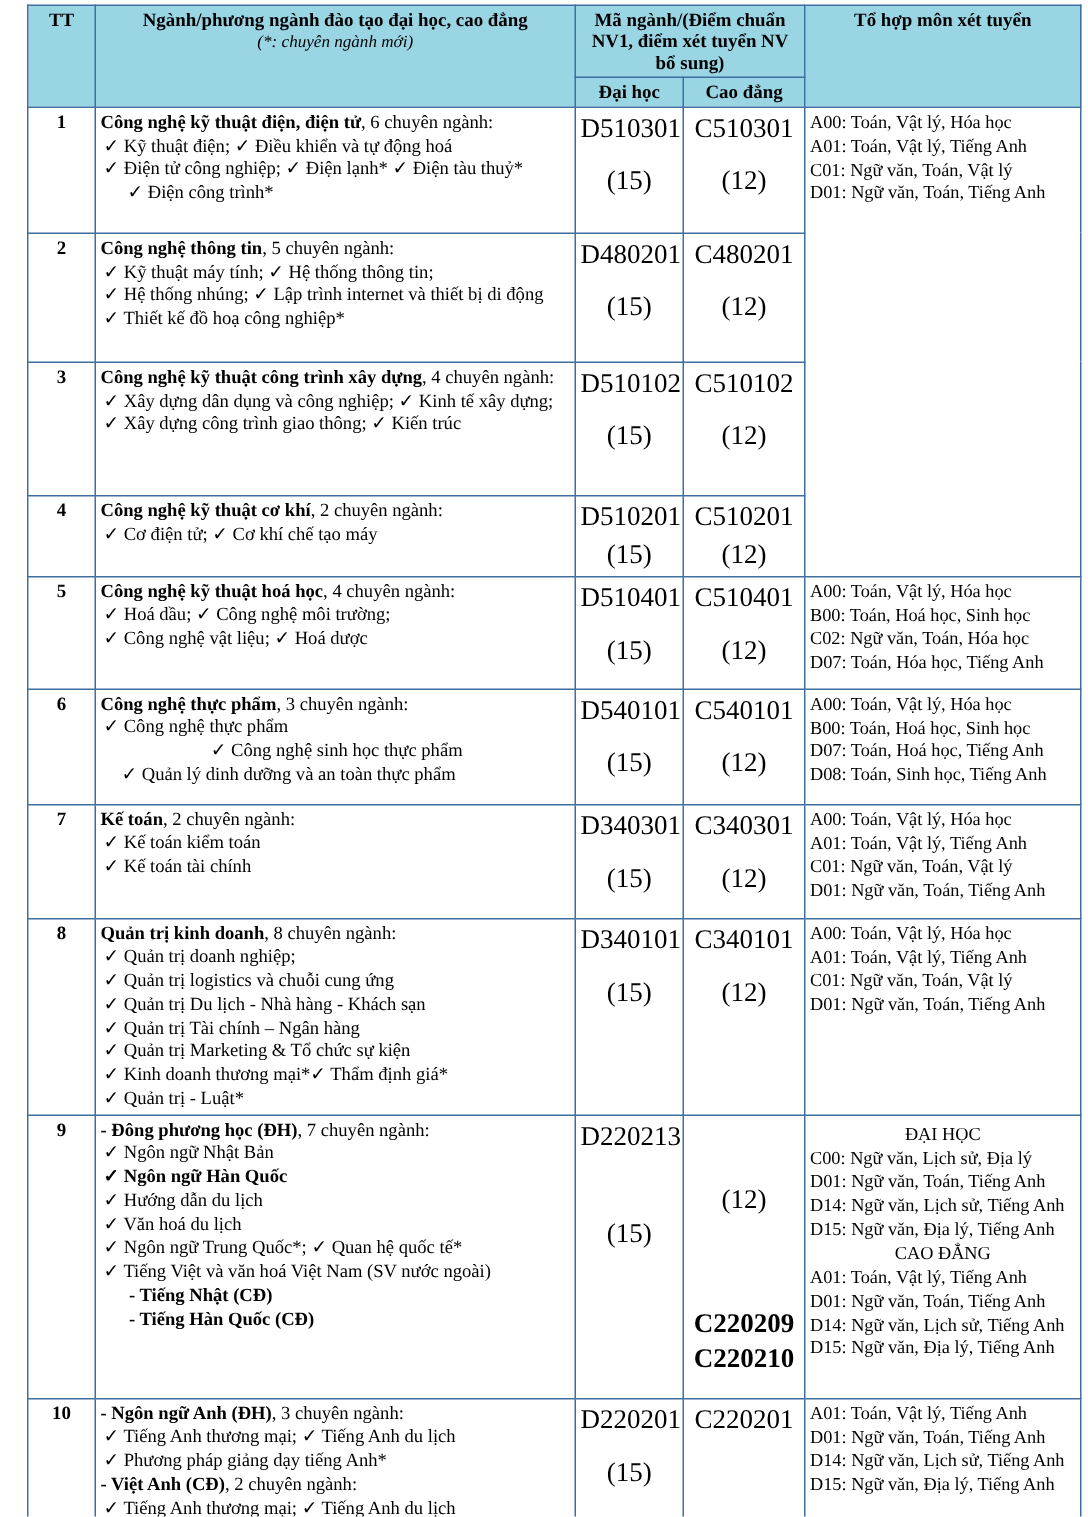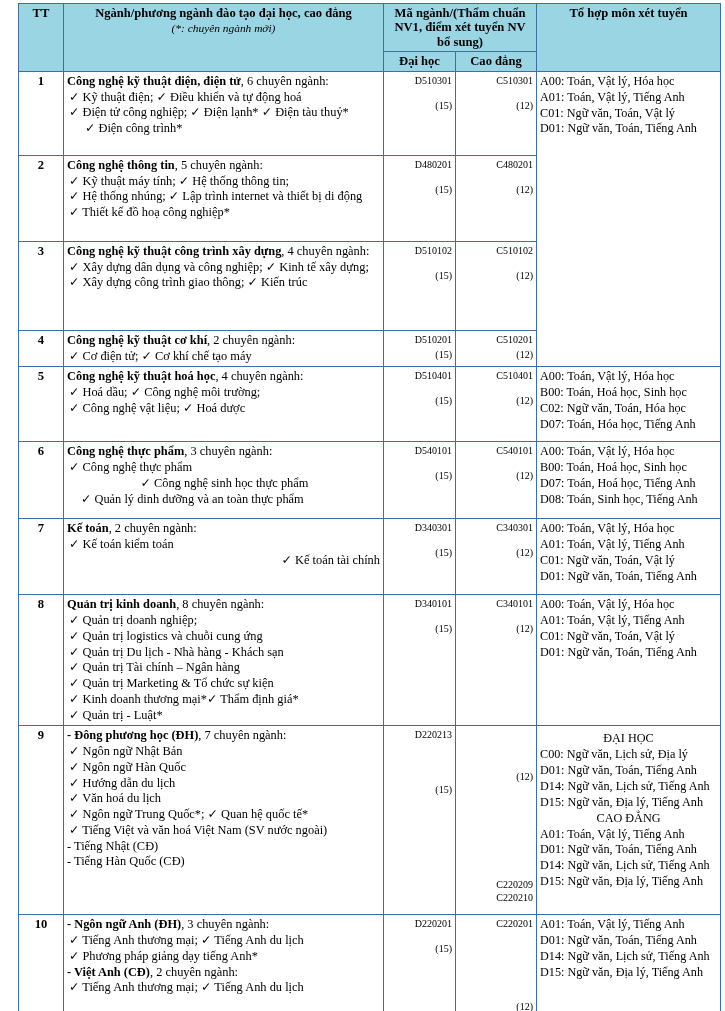--- a/index.html
+++ b/index.html
@@ -63,44 +63,44 @@
     font-weight: bold;
     font-size: 12.6px;
     padding-top: 5px;
   }
   td.major {
     line-height: 1.27;
     padding-top: 4px;
     padding-left: 7px;
   }
   td.code {
-    text-align: right;
-    font-size: 10px;
+    text-align: center;
+    font-size: 18px;
     padding-top: 5px;
     line-height: 1.3;
   }
   td.combo {
     font-size: 12.2px;
     line-height: 1.30;
     vertical-align: middle;
     padding-left: 7px;
   }
   td.combo.vtop { vertical-align: top; padding-top: 5px; }
 
   .mj-title { font-weight: bold; }
   .mj-count { font-weight: normal; }
   .mj-line  { display: block; }
   .mj-line.ind { padding-left: 11px; text-indent: -11px; }
-  .dash-line { display: block; font-weight: normal; }
+  .dash-line { display: block; font-weight: bold; margin-left: 19px; }
 
   .score { display: block; margin-top: 12px; }
   .score.tight { margin-top: 2px; }
   .score.deep  { margin-top: 70px; }
   .score.deep2 { margin-top: 42px; }
-  .code-2nd { display: block; margin-top: 96px; line-height: 1.25; }
+  .code-2nd { display: block; margin-top: 60px; line-height: 1.25; font-weight: bold; }
 
   .combo-line { display: block; white-space: normal; }
   .combo-head { display: block; text-align: center; font-weight: normal; }
 </style>
 </head>
 <body>
 
 <div class="sheet">
   <table class="admissions">
     <colgroup>
@@ -110,21 +110,21 @@
         <col class="c-cd">
         <col class="c-combo">
     </colgroup>
     <thead>
       <tr>
         <th rowspan="2">TT</th>
         <th rowspan="2">
           <span>Ngành/phương ngành đào tạo đại học, cao đẳng</span>
           <span class="hdr-sub-note">(*: chuyên ngành mới)</span>
         </th>
-        <th colspan="2">Mã ngành/(Thẩm chuẩn NV1, điểm xét tuyển NV bổ sung)</th>
+        <th colspan="2">Mã ngành/(Điểm chuẩn NV1, điểm xét tuyển NV bổ sung)</th>
         <th rowspan="2">Tổ hợp môn xét tuyển</th>
       </tr>
       <tr>
         <th>Đại học</th>
         <th>Cao đẳng</th>
       </tr>
     </thead>
     <tbody>
         <tr style="height: 84px;">
           <td class="tt">1</td>
@@ -204,21 +204,21 @@
             <span class="combo-line">B00: Toán, Hoá học, Sinh học</span>
             <span class="combo-line">D07: Toán, Hoá học, Tiếng Anh</span>
             <span class="combo-line">D08: Toán, Sinh học, Tiếng Anh</span>
           </td>
         </tr>
         <tr style="height: 76px;">
           <td class="tt">7</td>
           <td class="major">
             <span class="mj-line"><span class="mj-title">Kế toán</span><span class="mj-count">, 2 chuyên ngành:</span></span>
             <span class="mj-line ind" style="padding-left: 13px;">✓ Kế toán kiểm toán</span>
-            <span class="mj-line ind" style="padding-left: 13px; text-align: right;">✓ Kế toán tài chính</span>
+            <span class="mj-line ind" style="padding-left: 13px;">✓ Kế toán tài chính</span>
           </td>
           <td class="code"><span>D340301</span><span class="score">(15)</span></td>
           <td class="code"><span>C340301</span><span class="score">(12)</span></td>
           <td class="combo">
             <span class="combo-line">A00: Toán, Vật lý, Hóa học</span>
             <span class="combo-line">A01: Toán, Vật lý, Tiếng Anh</span>
             <span class="combo-line">C01: Ngữ văn, Toán, Vật lý</span>
             <span class="combo-line">D01: Ngữ văn, Toán, Tiếng Anh</span>
           </td>
         </tr>
@@ -241,21 +241,21 @@
             <span class="combo-line">A01: Toán, Vật lý, Tiếng Anh</span>
             <span class="combo-line">C01: Ngữ văn, Toán, Vật lý</span>
             <span class="combo-line">D01: Ngữ văn, Toán, Tiếng Anh</span>
           </td>
         </tr>
         <tr style="height: 189px;">
           <td class="tt">9</td>
           <td class="major">
             <span class="mj-line"><span class="mj-title">- Đông phương học (ĐH)</span><span class="mj-count">, 7 chuyên ngành:</span></span>
             <span class="mj-line ind" style="padding-left: 13px;">✓ Ngôn ngữ Nhật Bản</span>
-            <span class="mj-line ind" style="padding-left: 13px;">✓ Ngôn ngữ Hàn Quốc</span>
+            <span class="mj-line ind" style="padding-left: 13px; font-weight: bold;">✓ Ngôn ngữ Hàn Quốc</span>
             <span class="mj-line ind" style="padding-left: 13px;">✓ Hướng dẫn du lịch</span>
             <span class="mj-line ind" style="padding-left: 13px;">✓ Văn hoá du lịch</span>
             <span class="mj-line ind" style="padding-left: 13px;">✓ Ngôn ngữ Trung Quốc*; ✓ Quan hệ quốc tế*</span>
             <span class="mj-line ind" style="padding-left: 13px;">✓ Tiếng Việt và văn hoá Việt Nam (SV nước ngoài)</span>
             <span class="dash-line">- Tiếng Nhật (CĐ)</span>
             <span class="dash-line">- Tiếng Hàn Quốc (CĐ)</span>
           </td>
           <td class="code"><span>D220213</span><span class="score deep2">(15)</span></td>
           <td class="code"><span></span><span class="score deep2">(12)</span><span class="code-2nd">
               <span style="display: block;">C220209</span>

